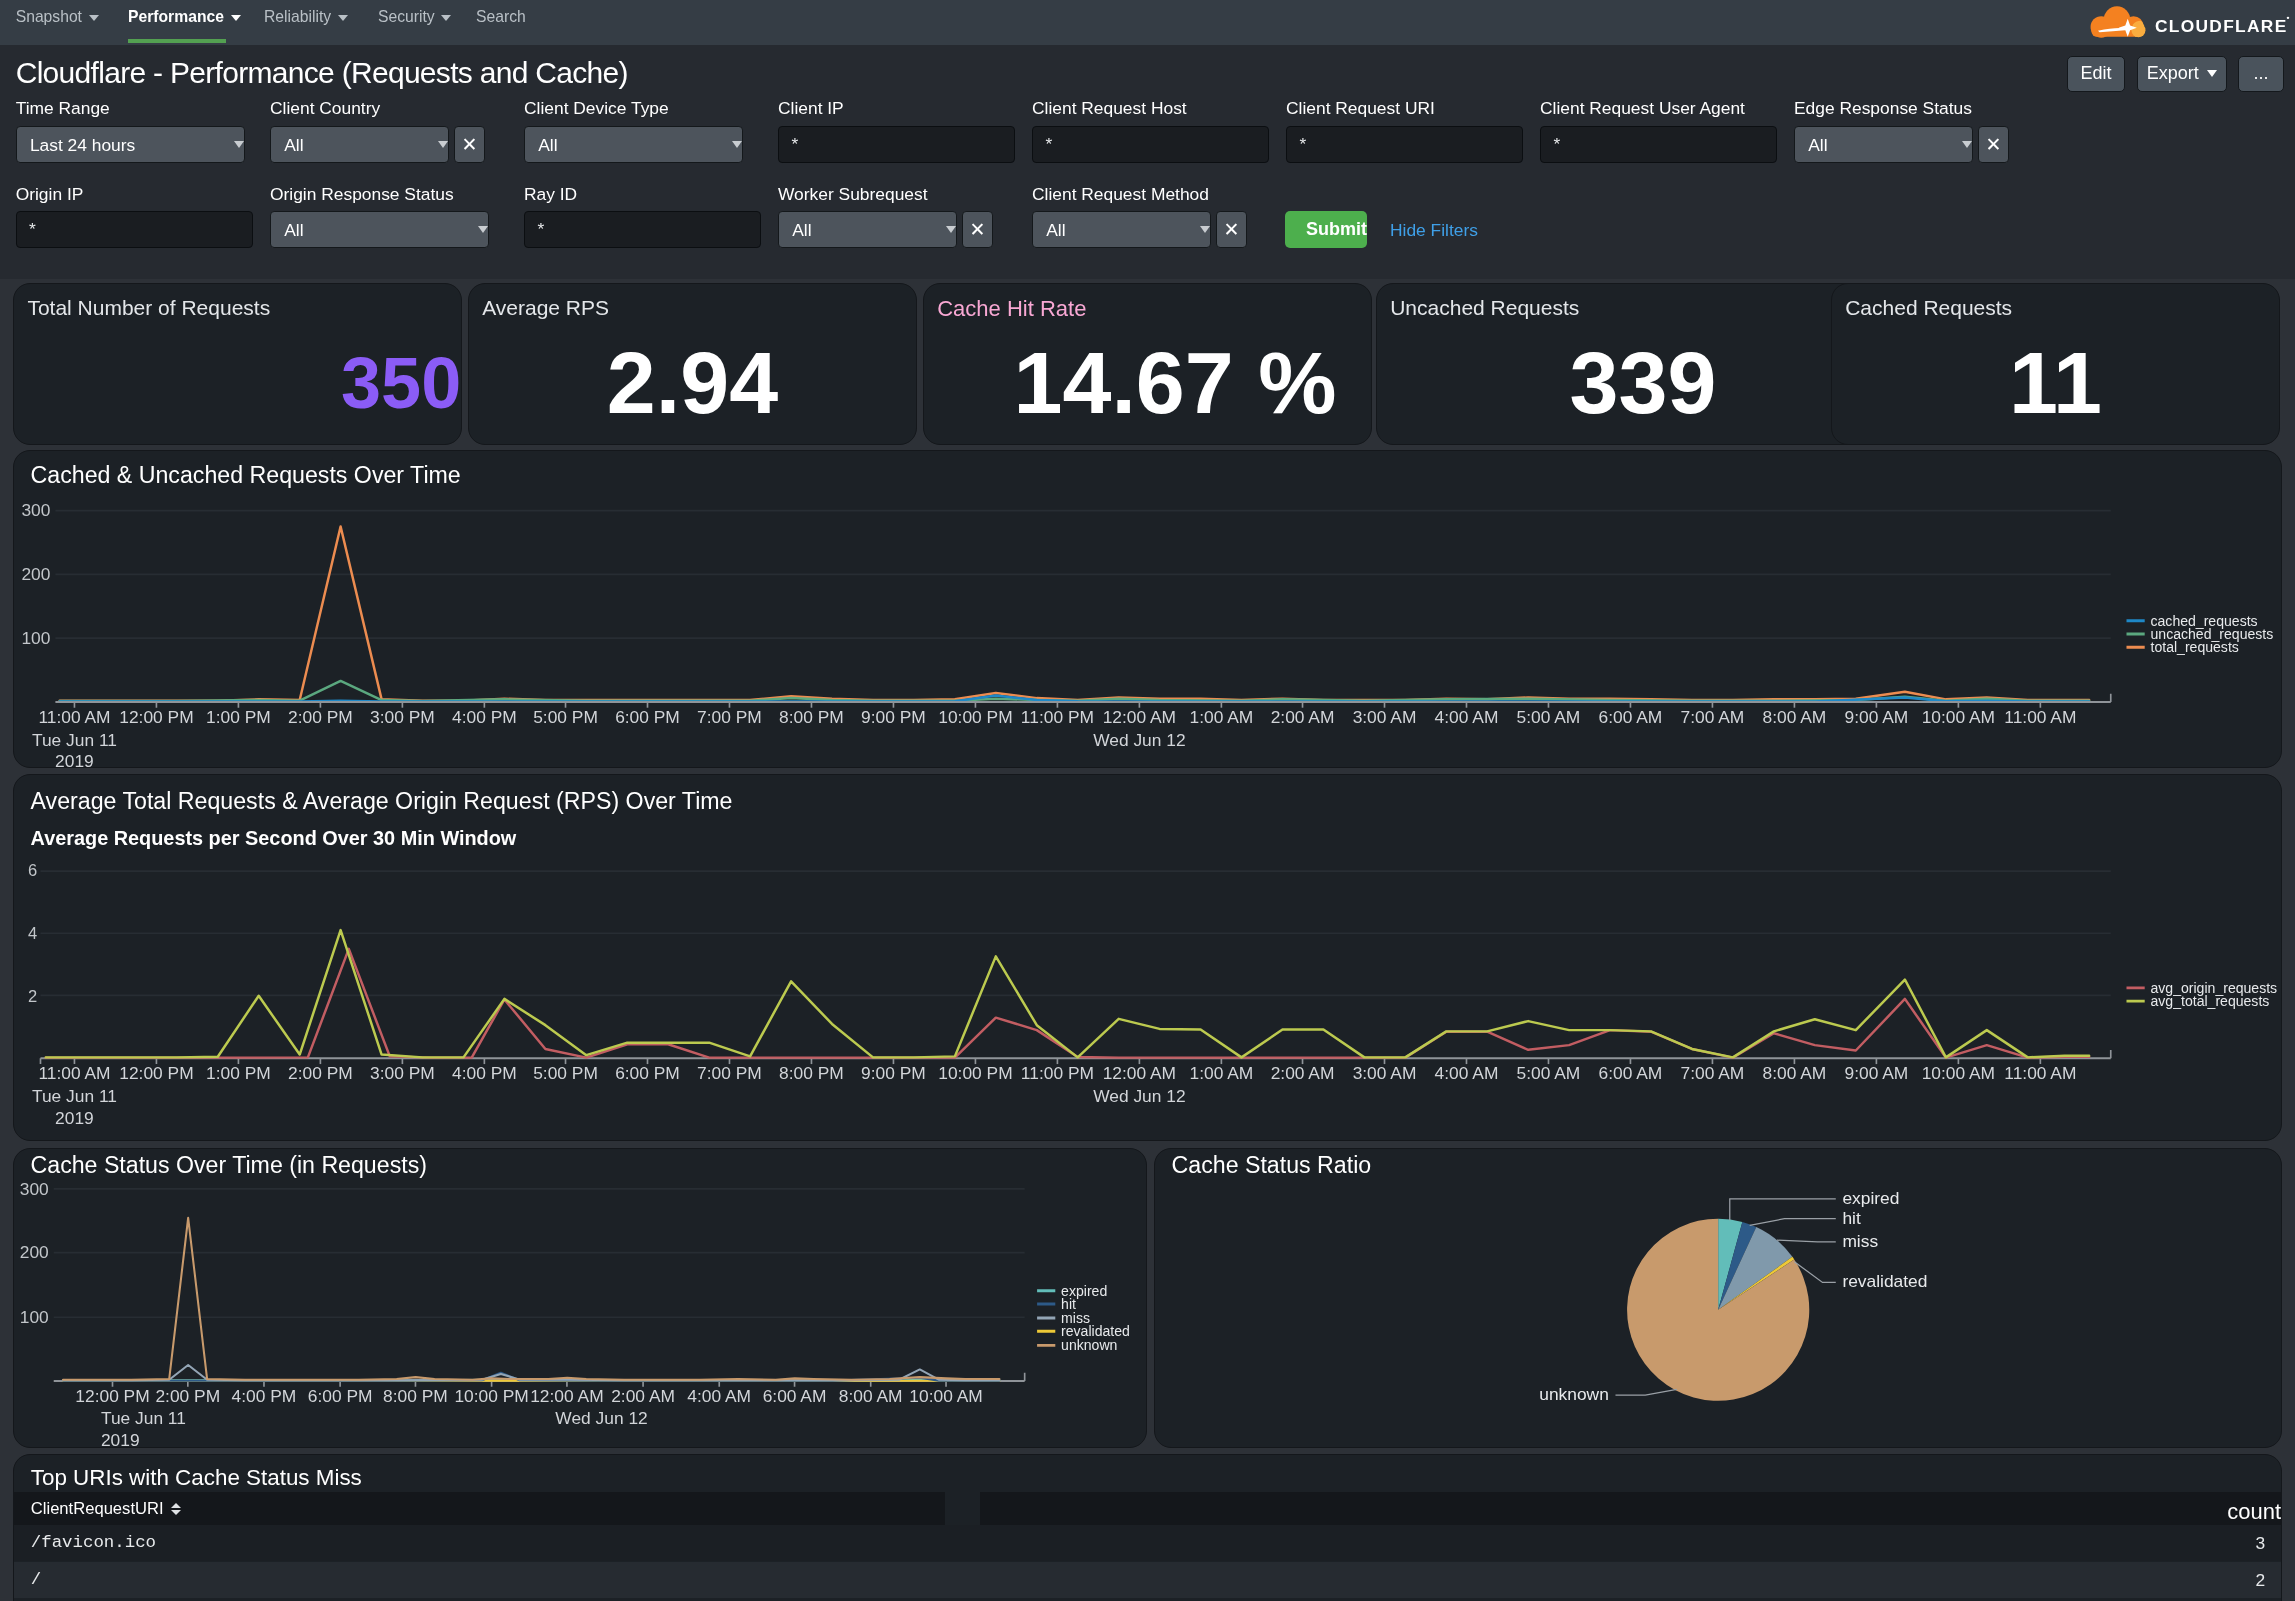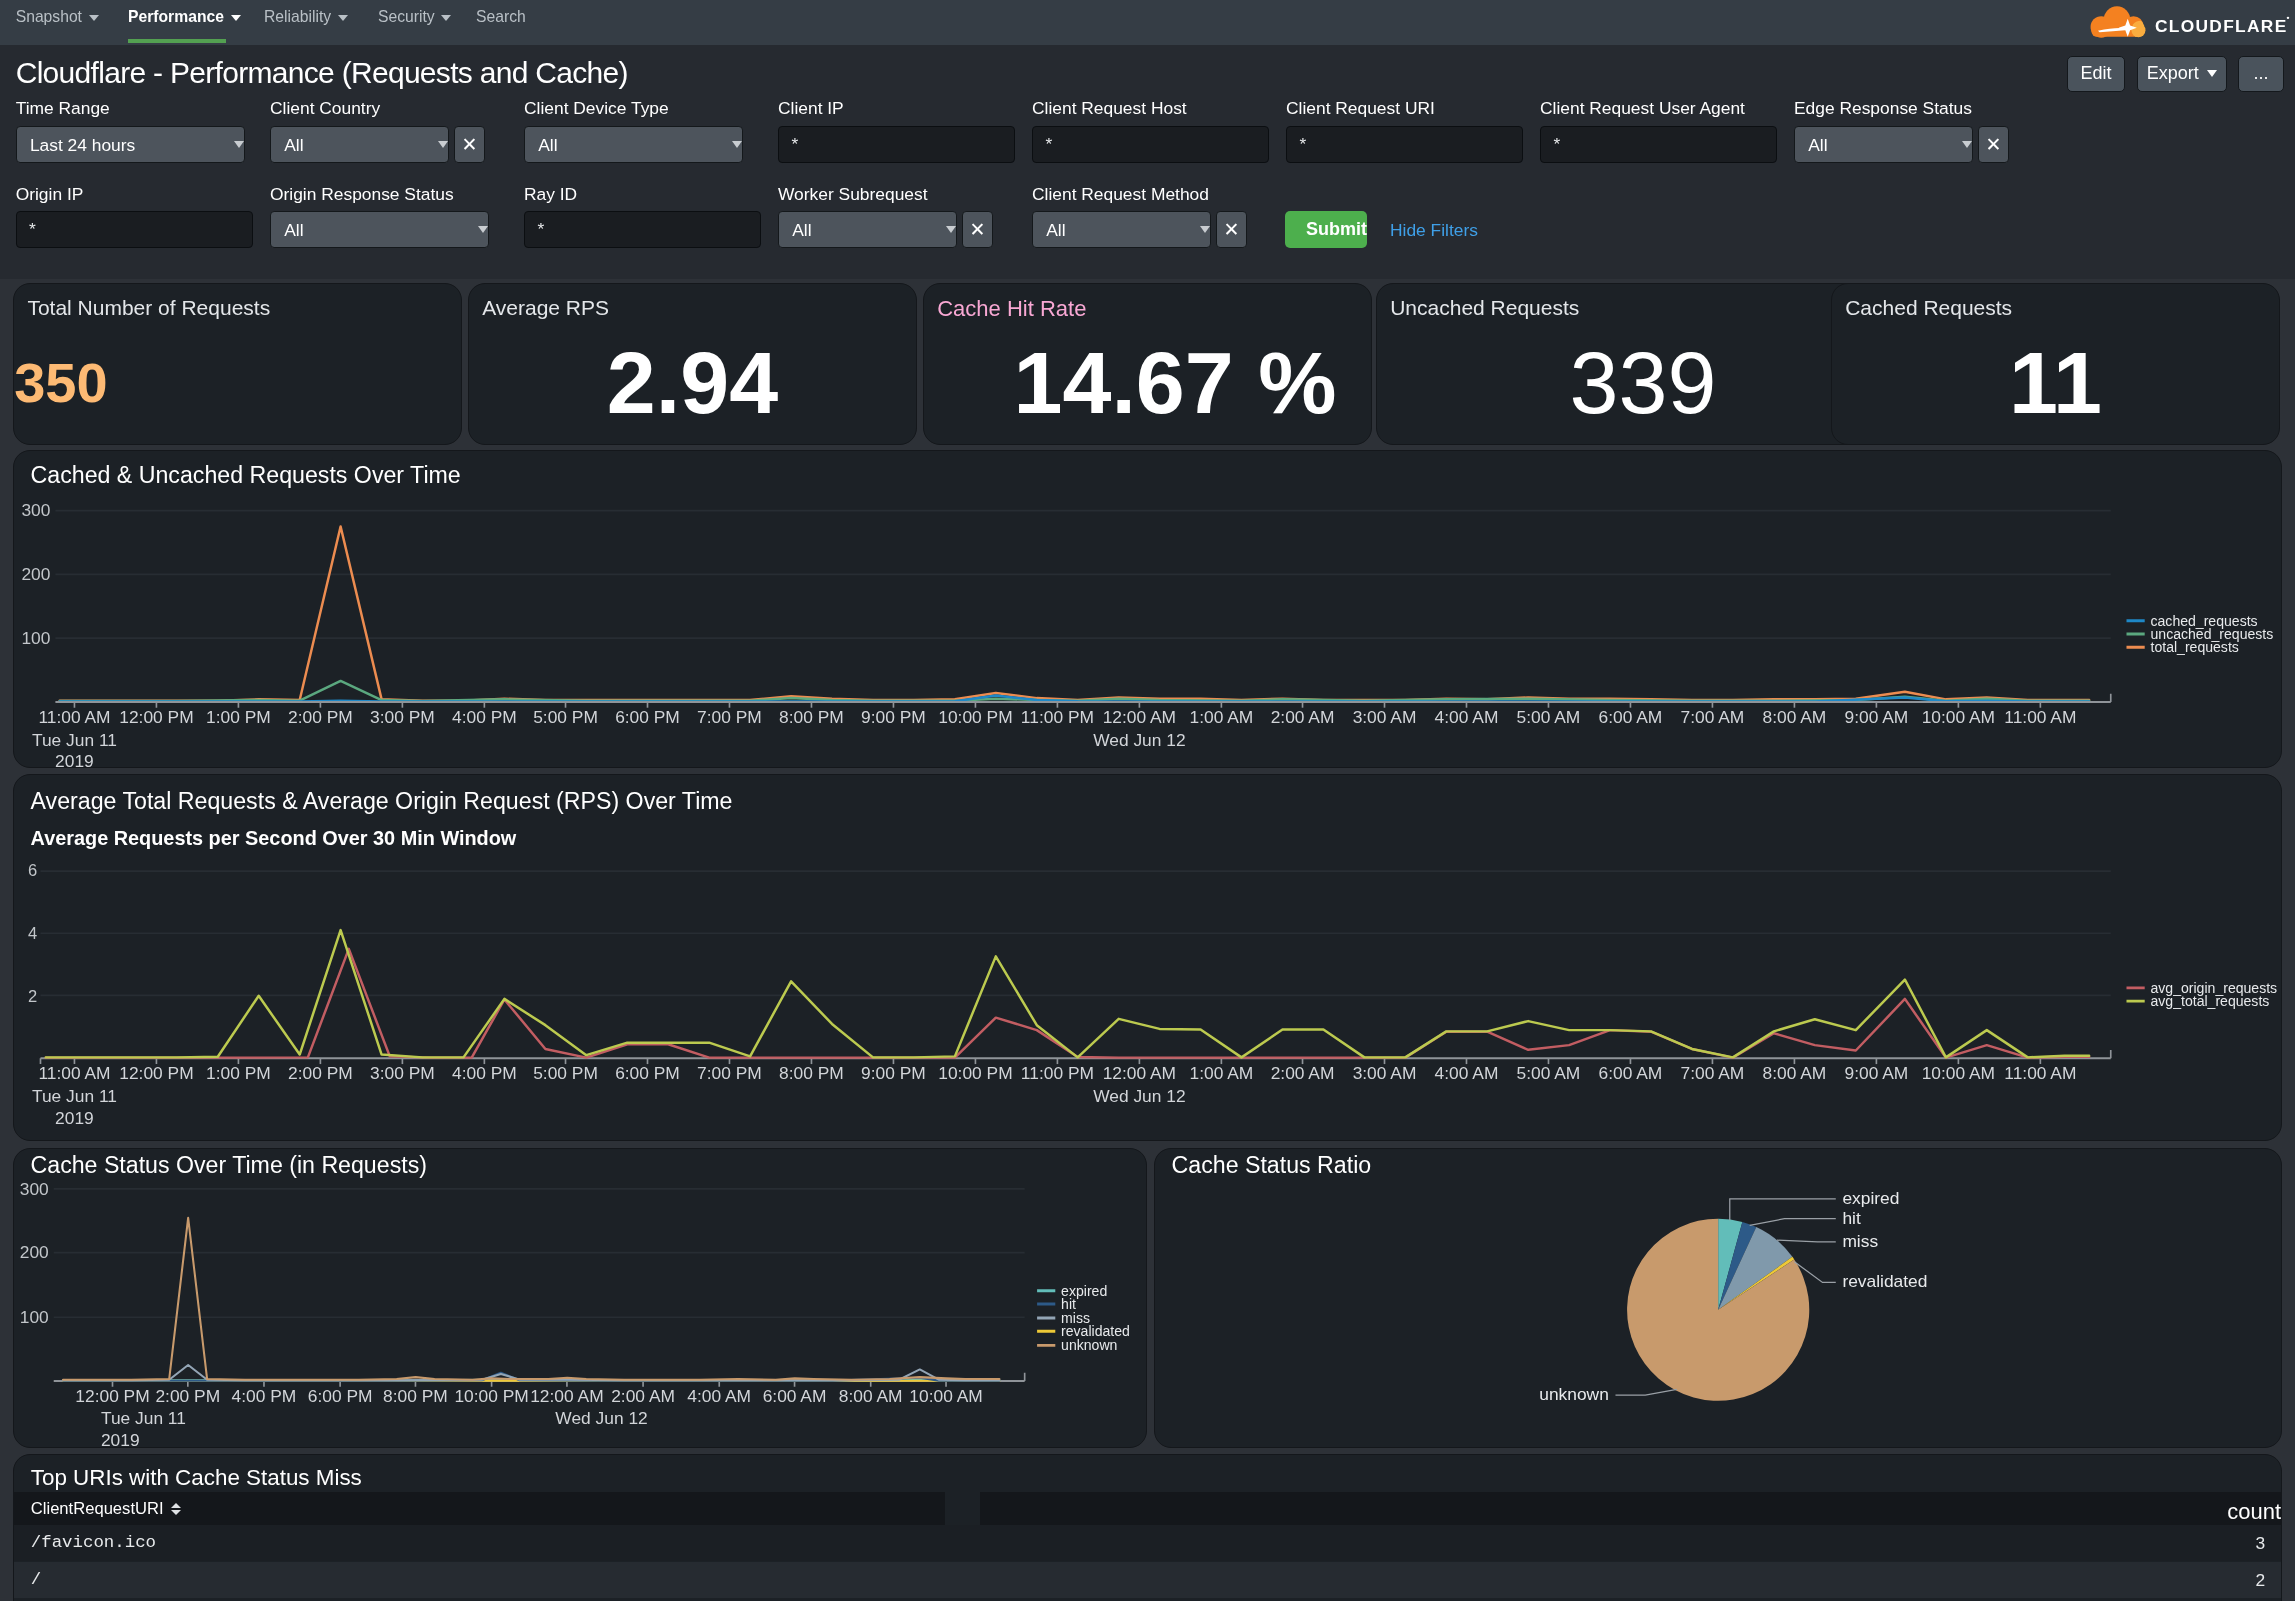--- a/index.html
+++ b/index.html
@@ -92,33 +92,33 @@
         <span>All</span>
         <span style="display:inline-block;width:0;height:0;border-left:5.8px solid transparent;border-right:5.8px solid transparent;border-top:7.5px solid #c9cdd1;vertical-align:middle;margin-left:8.3px"></span>
       </div>
       <div class="ddx2" style="left:1216px;top:166px">✕</div>
       <div class="submit" style="left:1285px;top:166px">Submit</div>
       <div style="position:absolute;left:1390px;top:175px;font-size:17.4px;color:#3fa0e8">Hide Filters</div>
     </div>
 </div>
 <div class="panel" style="left:13.2px;top:283px;width:449px;height:162px">
 <div style="position:absolute;left:13.2px;top:11.6px;font-size:21px;color:#e4e7ea">Total Number of Requests</div>
-<div style="position:absolute;left:0;right:0;top:55px;text-align:left;font-size:56px;line-height:88px;font-weight:bold;color:#fdba74;margin-left:0px">350</div>
+<div style="position:absolute;left:0;right:0;top:55px;text-align:right;font-size:72px;line-height:88px;font-weight:bold;color:#8b5cf6;margin-left:0px">350</div>
 </div>
 <div class="panel" style="left:468px;top:283px;width:449px;height:162px">
 <div style="position:absolute;left:13.2px;top:11.6px;font-size:21px;color:#e4e7ea">Average RPS</div>
 <div style="position:absolute;left:0;right:0;top:55px;text-align:center;font-size:88px;line-height:88px;font-weight:bold;color:#fff;margin-left:0px">2.94</div>
 </div>
 <div class="panel" style="left:923px;top:283px;width:449px;height:162px">
 <div style="position:absolute;left:13.2px;top:11.6px;font-size:22px;color:#f9a8d4">Cache Hit Rate</div>
 <div style="position:absolute;left:0;right:0;top:55px;text-align:center;font-size:88px;line-height:88px;font-weight:bold;color:#fff;margin-left:55px">14.67 %</div>
 </div>
 <div class="panel" style="left:1376px;top:283px;width:534px;height:162px">
 <div style="position:absolute;left:13.2px;top:11.6px;font-size:21px;color:#e4e7ea">Uncached Requests</div>
-<div style="position:absolute;left:0;right:0;top:55px;text-align:center;font-size:88px;line-height:88px;font-weight:normal;color:#fff;margin-left:0px">339</div>
+<div style="position:absolute;left:0;right:0;top:55px;text-align:center;font-size:88px;line-height:88px;font-weight:bold;color:#fff;margin-left:0px">339</div>
 </div>
 <div class="panel" style="left:1831px;top:283px;width:449px;height:162px">
 <div style="position:absolute;left:13.2px;top:11.6px;font-size:21px;color:#e4e7ea">Cached Requests</div>
 <div style="position:absolute;left:0;right:0;top:55px;text-align:center;font-size:88px;line-height:88px;font-weight:bold;color:#fff;margin-left:0px">11</div>
 </div>
 <div class="panel" style="left:13.2px;top:450px;width:2269px;height:318px"><svg width="2269" height="318" viewBox="0 0 2740 384">
       <text x="20" y="39" font-size="28" fill="#ffffff">Cached &amp; Uncached Requests Over Time</text>
       <line x1="50" y1="72" x2="2532" y2="72" stroke="#272d33" stroke-width="2"></line>
       <text x="44" y="79" font-size="21" fill="#c2c6ca" text-anchor="end">300</text>
       <line x1="50" y1="149" x2="2532" y2="149" stroke="#272d33" stroke-width="2"></line>

